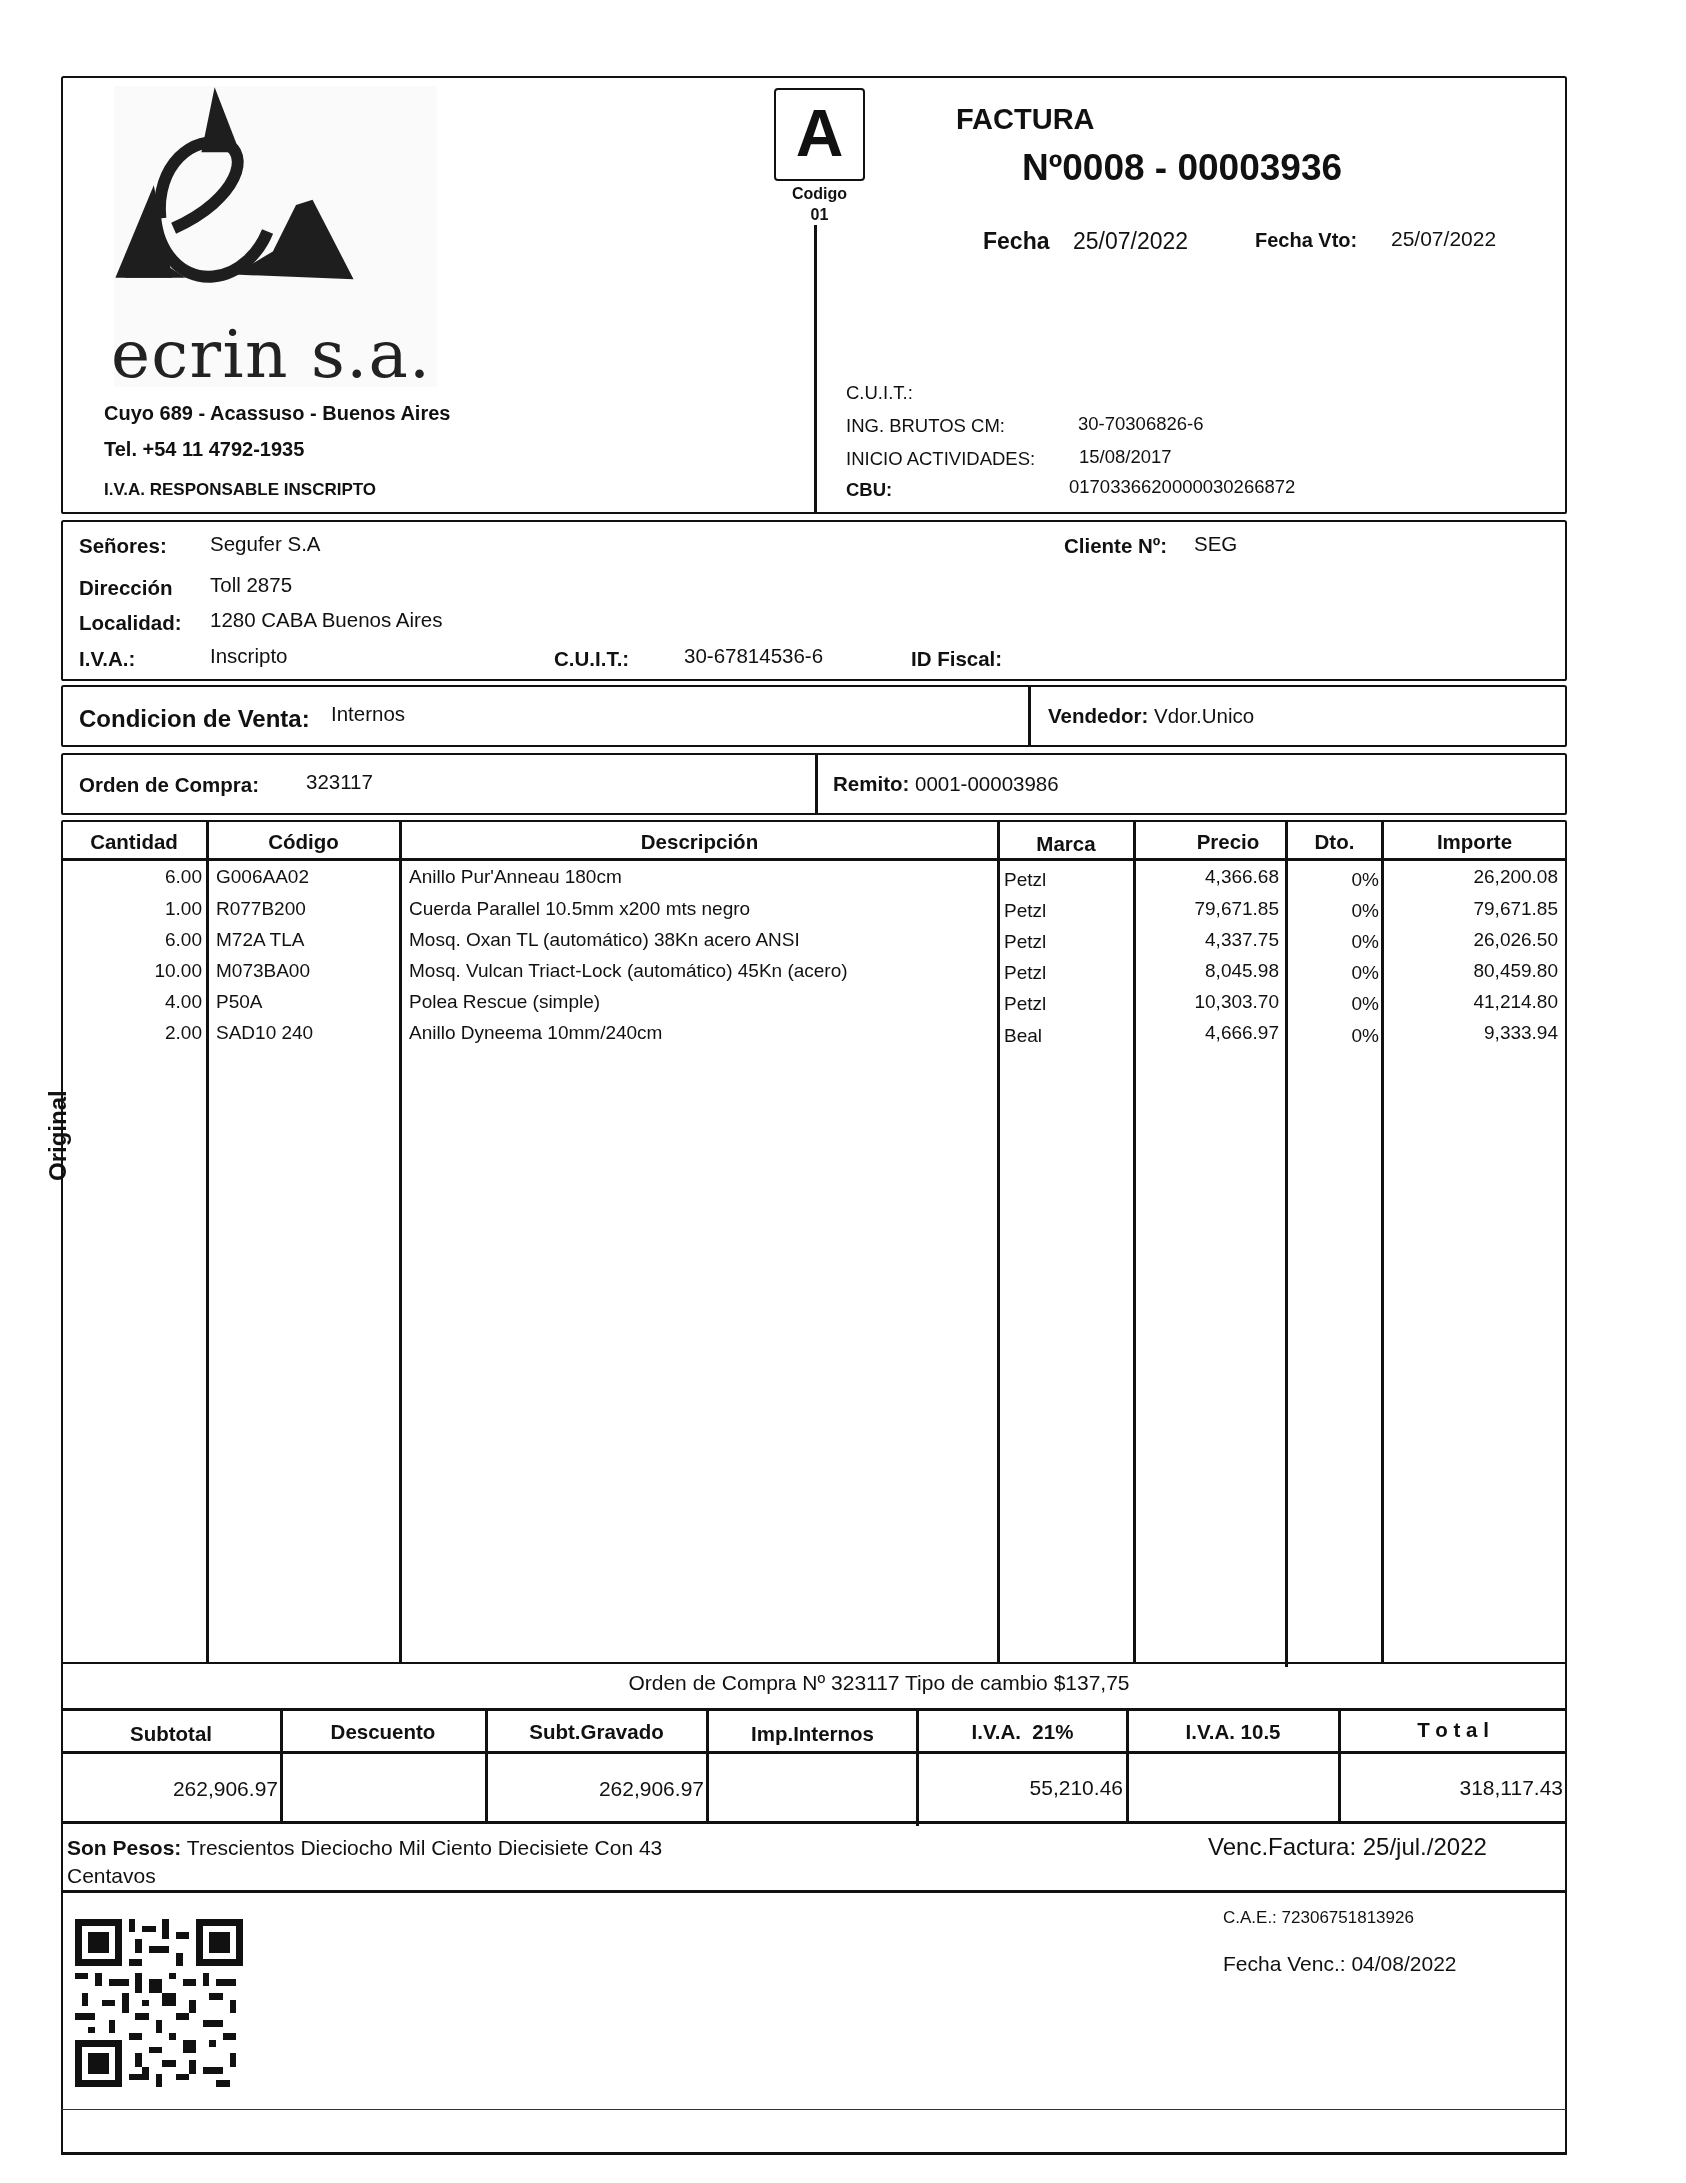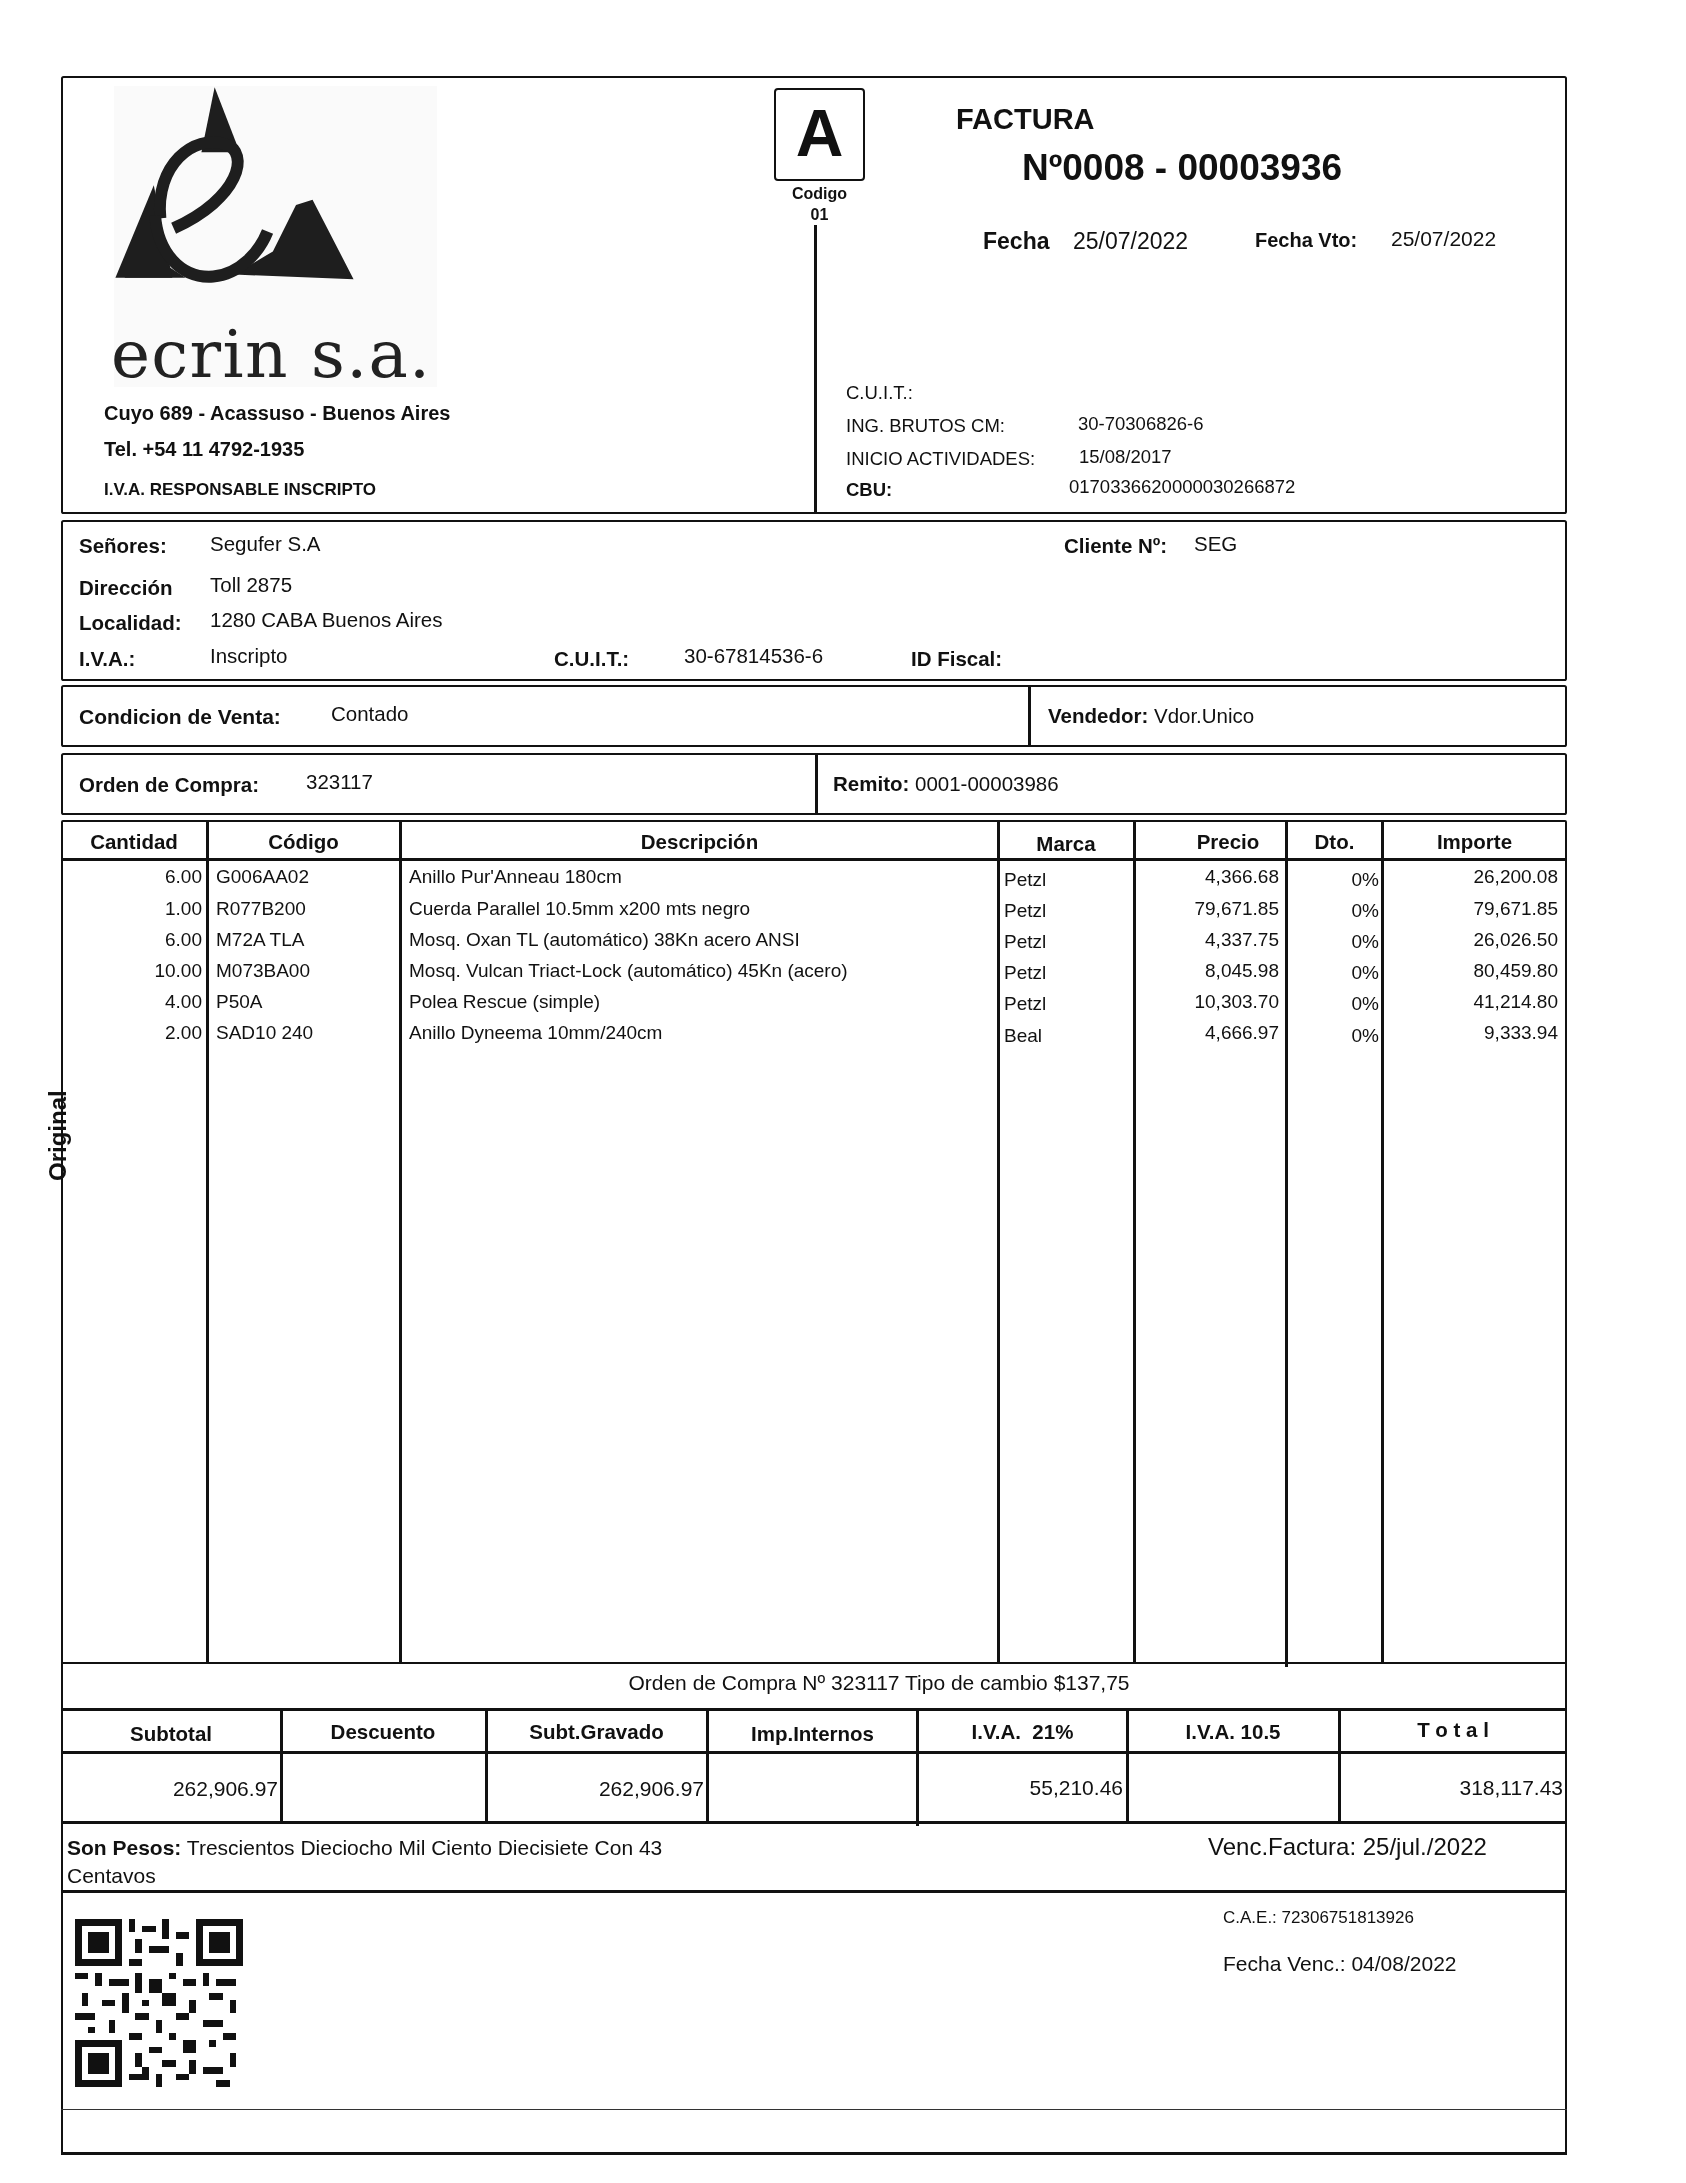--- a/index.html
+++ b/index.html
@@ -71,22 +71,22 @@
 <div class="t b" style="left:79px;top:611px;font-size:20.5px;">Localidad:</div>
 <div class="t" style="left:210px;top:608px;font-size:20.5px;">1280 CABA Buenos Aires</div>
 <div class="t b" style="left:79px;top:647px;font-size:20.5px;">I.V.A.:</div>
 <div class="t" style="left:210px;top:644px;font-size:20.5px;">Inscripto</div>
 <div class="t b" style="left:554px;top:647px;font-size:20.5px;">C.U.I.T.:</div>
 <div class="t" style="left:684px;top:644px;font-size:20.5px;">30-67814536-6</div>
 <div class="t b" style="left:911px;top:647px;font-size:20.5px;">ID Fiscal:</div>
 
 <div class="box" style="left:61px;top:685px;width:1506px;height:62px;"></div>
 <div class="vl" style="left:1028px;top:685px;height:62px;"></div>
-<div class="t b" style="left:79px;top:705px;font-size:21px;">Condicion de Venta:</div>
-<div class="t" style="left:331px;top:702px;font-size:20.5px;">Contado</div>
+<div class="t b" style="left:79px;top:705px;font-size:24px;">Condicion de Venta:</div>
+<div class="t" style="left:331px;top:702px;font-size:20.5px;">Internos</div>
 <div class="t" style="left:1048px;top:704px;font-size:20.5px;">
   <span class="b">Vendedor:</span>
   <span>Vdor.Unico</span>
 </div>
 
 <div class="box" style="left:61px;top:753px;width:1506px;height:62px;"></div>
 <div class="vl" style="left:815px;top:753px;height:62px;"></div>
 <div class="t b" style="left:79px;top:773px;font-size:20.5px;">Orden de Compra:</div>
 <div class="t" style="left:306px;top:770px;font-size:20.5px;">323117</div>
 <div class="t" style="left:833px;top:772px;font-size:20.5px;">

